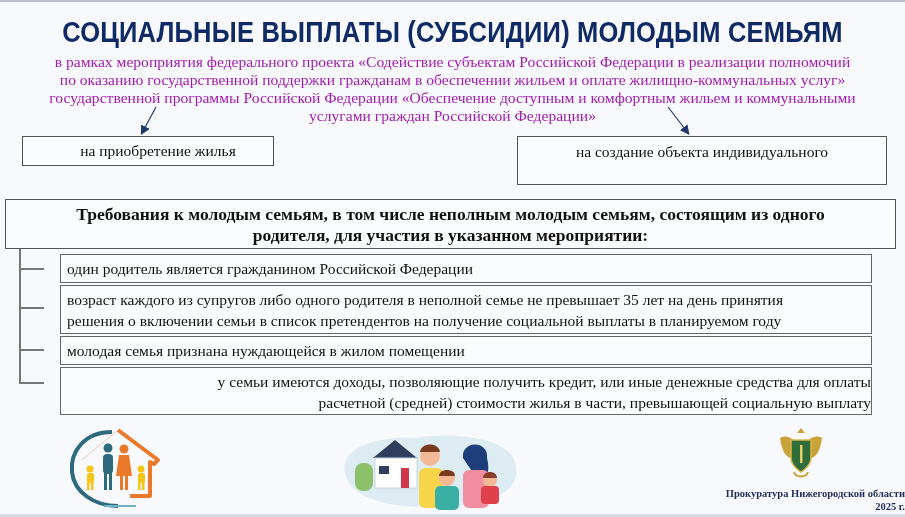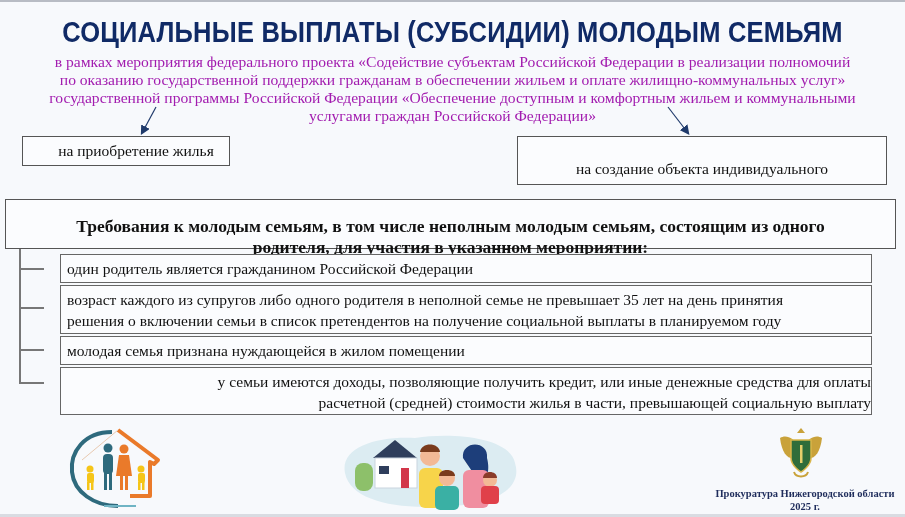--- a/index.html
+++ b/index.html
@@ -23,41 +23,41 @@
     position: absolute; left: 20px; top: 53px; width: 865px; text-align: center;
     font-size: 15.6px; line-height: 18px; color: #a21caf;
   }
 
   .arrow { position: absolute; left: 0; top: 0; }
 
   .box {
     position: absolute; background: #fbfcfe; border: 1.5px solid #555;
     box-sizing: border-box; text-align: center; font-size: 15.5px;
   }
-  .box-left { left: 22px; top: 136px; width: 208px; height: 30px; line-height: 27px; padding-left: 20px; }
-  .box-right { left: 517px; top: 136px; width: 370px; height: 49px; line-height: 21px; padding-top: 21px; }
+  .box-left { left: 22px; top: 136px; width: 252px; height: 30px; line-height: 27px; padding-left: 20px; }
+  .box-right { left: 517px; top: 136px; width: 370px; height: 49px; line-height: 21px; padding-top: 4px; }
 
   .req-header {
     position: absolute; left: 5px; top: 199px; width: 891px; height: 50px;
     border: 1.5px solid #555; background: #fbfcfe; box-sizing: border-box;
-    text-align: center; font-weight: bold; font-size: 17.5px; line-height: 21px; padding-top: 16px;
+    text-align: center; font-weight: bold; font-size: 17.5px; line-height: 21px; padding-top: 4px;
   }
 
   .tree-v { position: absolute; left: 19px; top: 249px; width: 1.5px; height: 134px; background: #777; }
   .tree-h { position: absolute; left: 19px; height: 1.5px; width: 25px; background: #777; }
 
   .req-item {
     position: absolute; left: 60px; width: 812px; border: 1.5px solid #666;
     background: #fbfcfe; box-sizing: border-box; font-size: 15.5px; line-height: 21px;
     padding: 3px 0 0 6px; text-align: left;
   }
 
   .logo { position: absolute; }
   .footer-org {
-    position: absolute; left: 705px; top: 487px; width: 200px; text-align: center;
+    position: absolute; left: 705px; top: 487px; width: 200px; text-align: right;
     font-weight: bold; font-size: 10.5px; line-height: 13px; color: #1f2d5c;
   }
 </style>
 </head>
 <body>
 
 <div class="topbar"></div>
 
 <div class="title">СОЦИАЛЬНЫЕ ВЫПЛАТЫ (СУБСИДИИ) МОЛОДЫМ СЕМЬЯМ</div>
 

